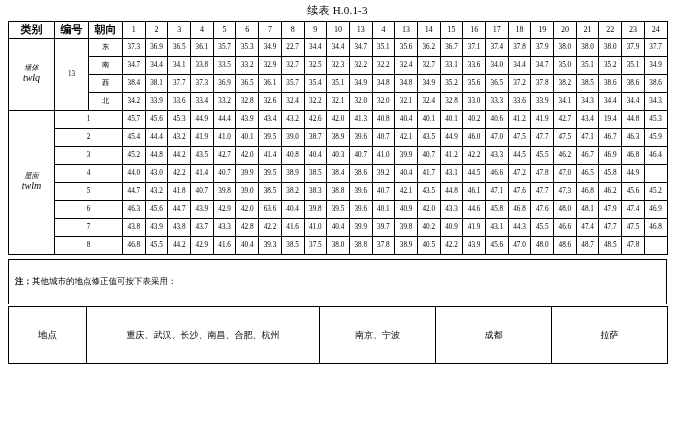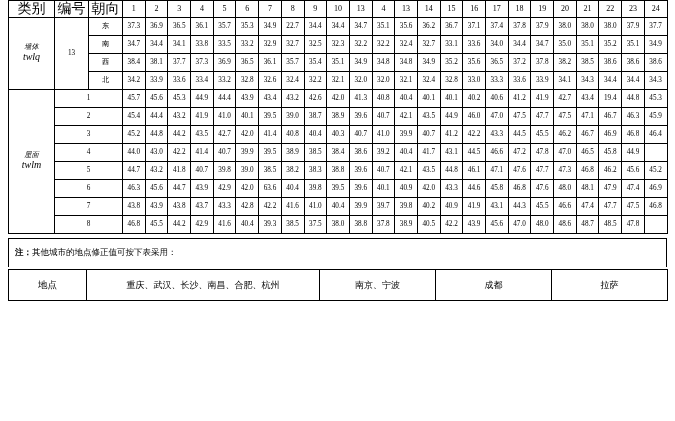--- a/index.html
+++ b/index.html
@@ -31,61 +31,62 @@
     text-align:center;
     vertical-align:middle;
     padding:0;
     height:17px;
     font-family:"Liberation Serif", serif;
     line-height:1.05;
     overflow:hidden;
     white-space:nowrap;
   }
   .hdr td{font-size:8px;height:16px;}
-  .hdr .cat,.hdr .num,.hdr .ori{font-size:14px;}
+  .hdr .cat,.hdr .num,.hdr .ori{font-size:11px;font-weight:bold;}
   .catcell{
     font-size:9px;
     line-height:1.35;
     font-style:italic;
   }
   .catcell .sub{font-size:10px;}
   .ori{font-size:8.5px;margin-left:12px;}
   .numcell{font-size:8.5px;}
   .note{
     margin:4px 8px 2px 8px;
     width:659px;
     box-sizing:border-box;
     border:1px solid #000;
     border-bottom:none;
     font-size:8.5px;
-    padding:8px 6px;
+    padding:16px 6px;
     font-family:"Liberation Serif", serif;
   }
   .note b{font-weight:bold;}
   .foot{
     margin:0 8px;
     width:659px;
     table-layout:fixed;
   }
   .foot td{
     border:1px solid #000;
     font-size:9px;
     text-align:center;
     height:22px;
-    padding:4px;
+    padding:17px;
     font-family:"Liberation Serif", serif;
   }
   .foot .lbl{font-size:9.5px;}
   .sp{display:block;}
 </style>
 </head>
 <body>
 
 <div class="page">
 
+  <div class="caption">续表 H.0.1-3</div>
 
   <table class="main">
     <colgroup>
       <col style="width:46px">
       <col style="width:34px">
       <col style="width:34px">
       <col span="24" style="width:22.7px">
     </colgroup>
     <tbody>
       <tr class="hdr">

